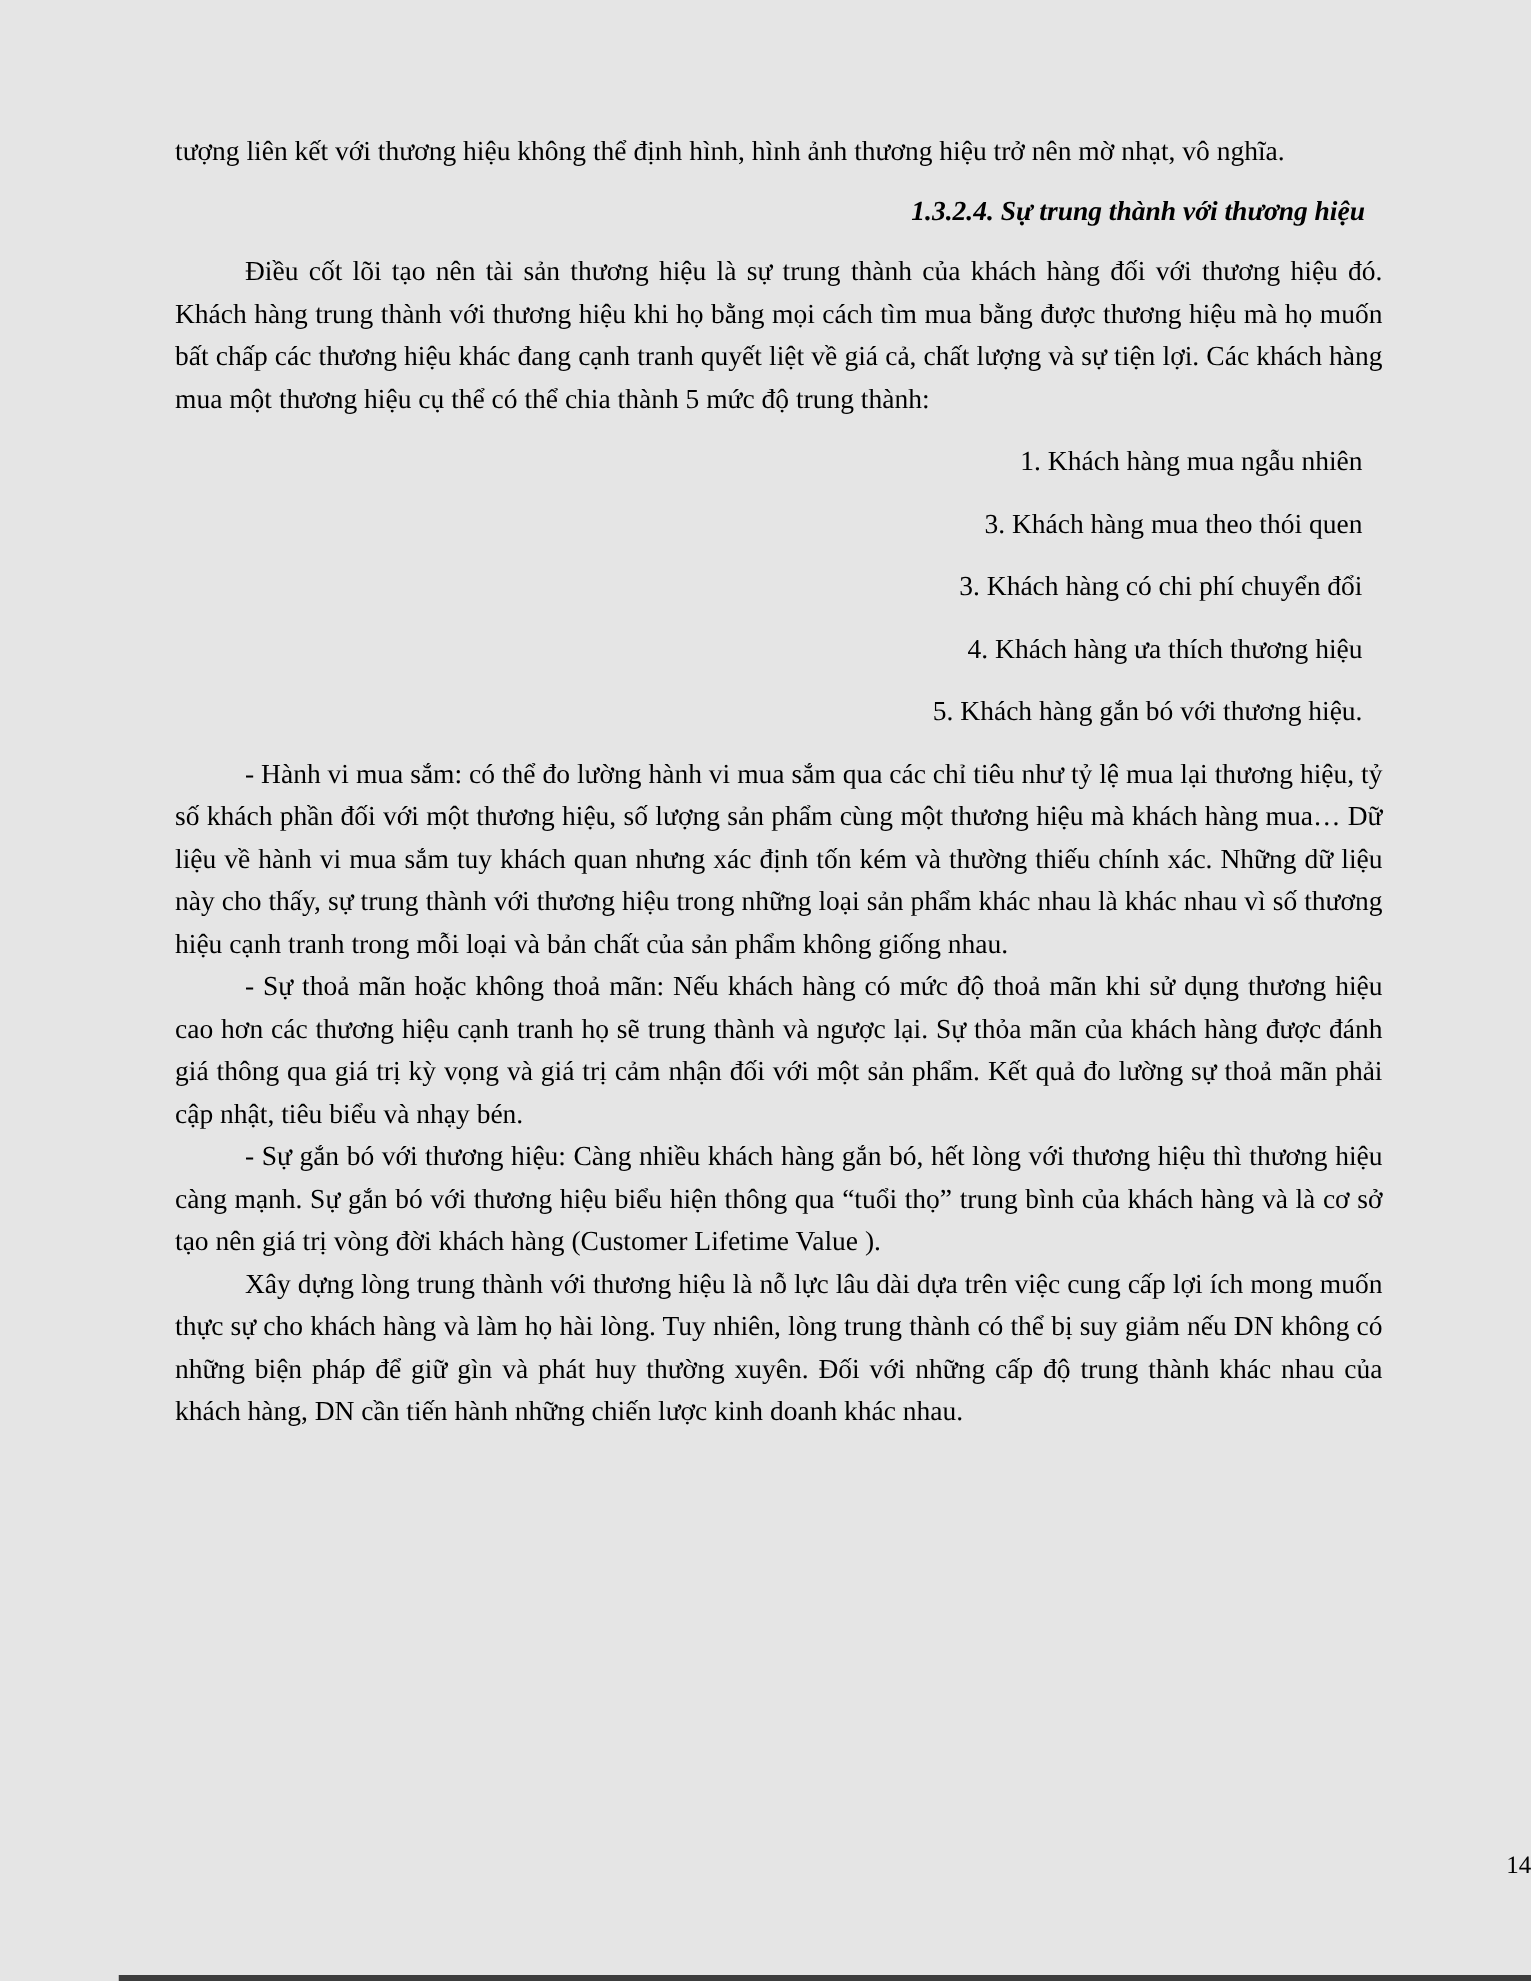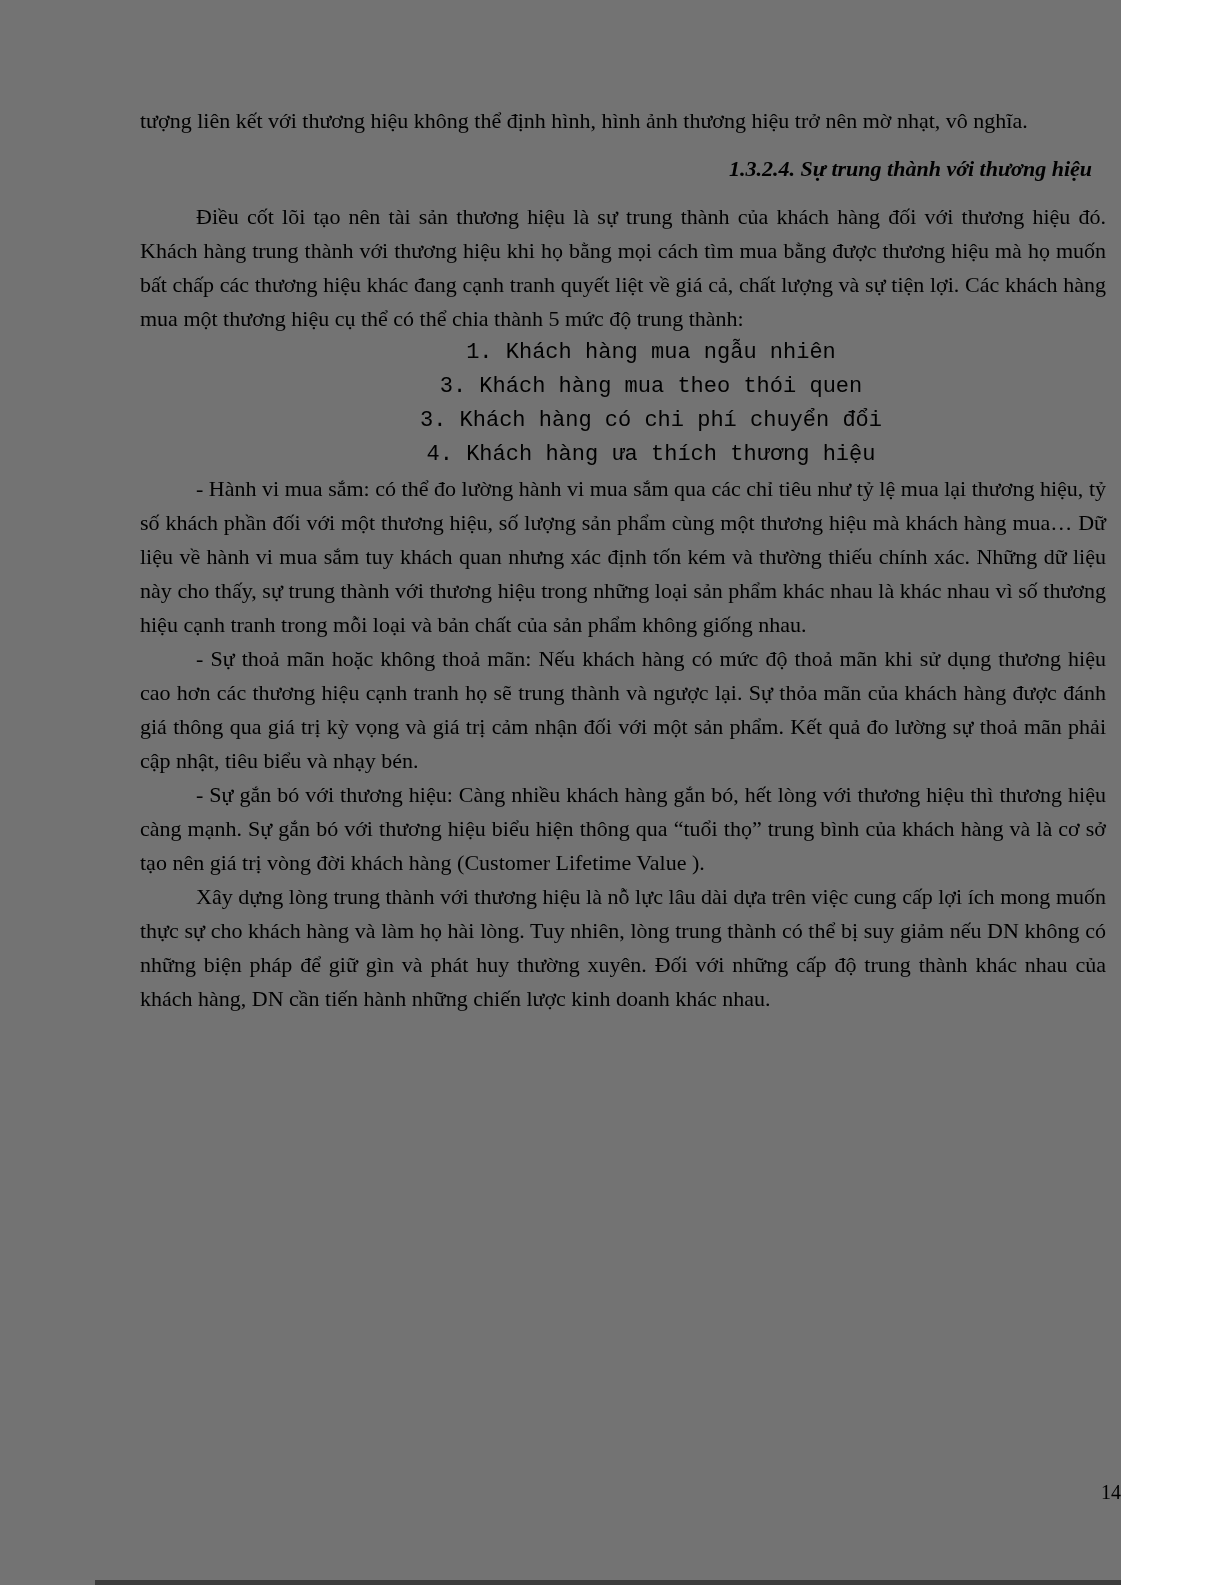--- a/index.html
+++ b/index.html
@@ -2,23 +2,23 @@
 <html><head>
 <meta charset="utf-8">
 <style>
   html, body {
     margin: 0;
     padding: 0;
     background: #ffffff;
   }
   .page {
     position: relative;
-    width: 1121px;
+    width: 1225px;
     height: 1585px;
-    background: #737373;
+    background: #e5e5e5;
     font-family: "Liberation Serif", "DejaVu Serif", serif;
     color: #000000;
     overflow: hidden;
   }
   .content {
     position: absolute;
     top: 104px;
     left: 140px;
     width: 966px;
     font-size: 22px;
@@ -33,24 +33,23 @@
     text-indent: 0;
   }
   .heading {
     margin: 14px;
     font-weight: bold;
     font-style: italic;
     text-indent: 56px;
     text-align: right;
   }
   .list-item {
-    margin: 0;
+    margin: 16px;
     text-indent: 56px;
-    text-align: center;
-    font-family: Liberation Mono, monospace;
+    text-align: right;
   }
   .page-number {
     position: absolute;
     top: 1480px;
     left: 0;
     width: 100%;
     text-align: right;
     font-size: 20px;
     line-height: 24px;
   }
@@ -68,20 +67,21 @@
 
 <div class="page">
   <div class="content">
     <p class="para cont">tượng liên kết với thương hiệu không thể định hình, hình ảnh thương hiệu trở nên mờ nhạt, vô nghĩa.</p>
     <p class="heading">1.3.2.4. Sự trung thành với thương hiệu</p>
     <p class="para">Điều cốt lõi tạo nên tài sản thương hiệu là sự trung thành của khách hàng đối với thương hiệu đó. Khách hàng trung thành với thương hiệu khi họ bằng mọi cách tìm mua bằng được thương hiệu mà họ muốn bất chấp các thương hiệu khác đang cạnh tranh quyết liệt về giá cả, chất lượng và sự tiện lợi. Các khách hàng mua một thương hiệu cụ thể có thể chia thành 5 mức độ trung thành:</p>
     <p class="list-item">1. Khách hàng mua ngẫu nhiên</p>
     <p class="list-item">3. Khách hàng mua theo thói quen</p>
     <p class="list-item">3. Khách hàng có chi phí chuyển đổi</p>
     <p class="list-item">4. Khách hàng ưa thích thương hiệu</p>
+    <p class="list-item">5. Khách hàng gắn bó với thương hiệu.</p>
     <p class="para">- Hành vi mua sắm: có thể đo lường hành vi mua sắm qua các chỉ tiêu như tỷ lệ mua lại thương hiệu, tỷ số khách phần đối với một thương hiệu, số lượng sản phẩm cùng một thương hiệu mà khách hàng mua… Dữ liệu về hành vi mua sắm tuy khách quan nhưng xác định tốn kém và thường thiếu chính xác. Những dữ liệu này cho thấy, sự trung thành với thương hiệu trong những loại sản phẩm khác nhau là khác nhau vì số thương hiệu cạnh tranh trong mỗi loại và bản chất của sản phẩm không giống nhau.</p>
     <p class="para">- Sự thoả mãn hoặc không thoả mãn: Nếu khách hàng có mức độ thoả mãn khi sử dụng thương hiệu cao hơn các thương hiệu cạnh tranh họ sẽ trung thành và ngược lại. Sự thỏa mãn của khách hàng được đánh giá thông qua giá trị kỳ vọng và giá trị cảm nhận đối với một sản phẩm. Kết quả đo lường sự thoả mãn phải cập nhật, tiêu biểu và nhạy bén.</p>
     <p class="para">- Sự gắn bó với thương hiệu: Càng nhiều khách hàng gắn bó, hết lòng với thương hiệu thì thương hiệu càng mạnh. Sự gắn bó với thương hiệu biểu hiện thông qua “tuổi thọ” trung bình của khách hàng và là cơ sở tạo nên giá trị vòng đời khách hàng (Customer Lifetime Value ).</p>
     <p class="para">Xây dựng lòng trung thành với thương hiệu là nỗ lực lâu dài dựa trên việc cung cấp lợi ích mong muốn thực sự cho khách hàng và làm họ hài lòng. Tuy nhiên, lòng trung thành có thể bị suy giảm nếu DN không có những biện pháp để giữ gìn và phát huy thường xuyên. Đối với những cấp độ trung thành khác nhau của khách hàng, DN cần tiến hành những chiến lược kinh doanh khác nhau.</p>
   </div>
   <div class="page-number">14</div>
   <div class="bottom-edge"></div>
 </div>
 
 </body></html>

